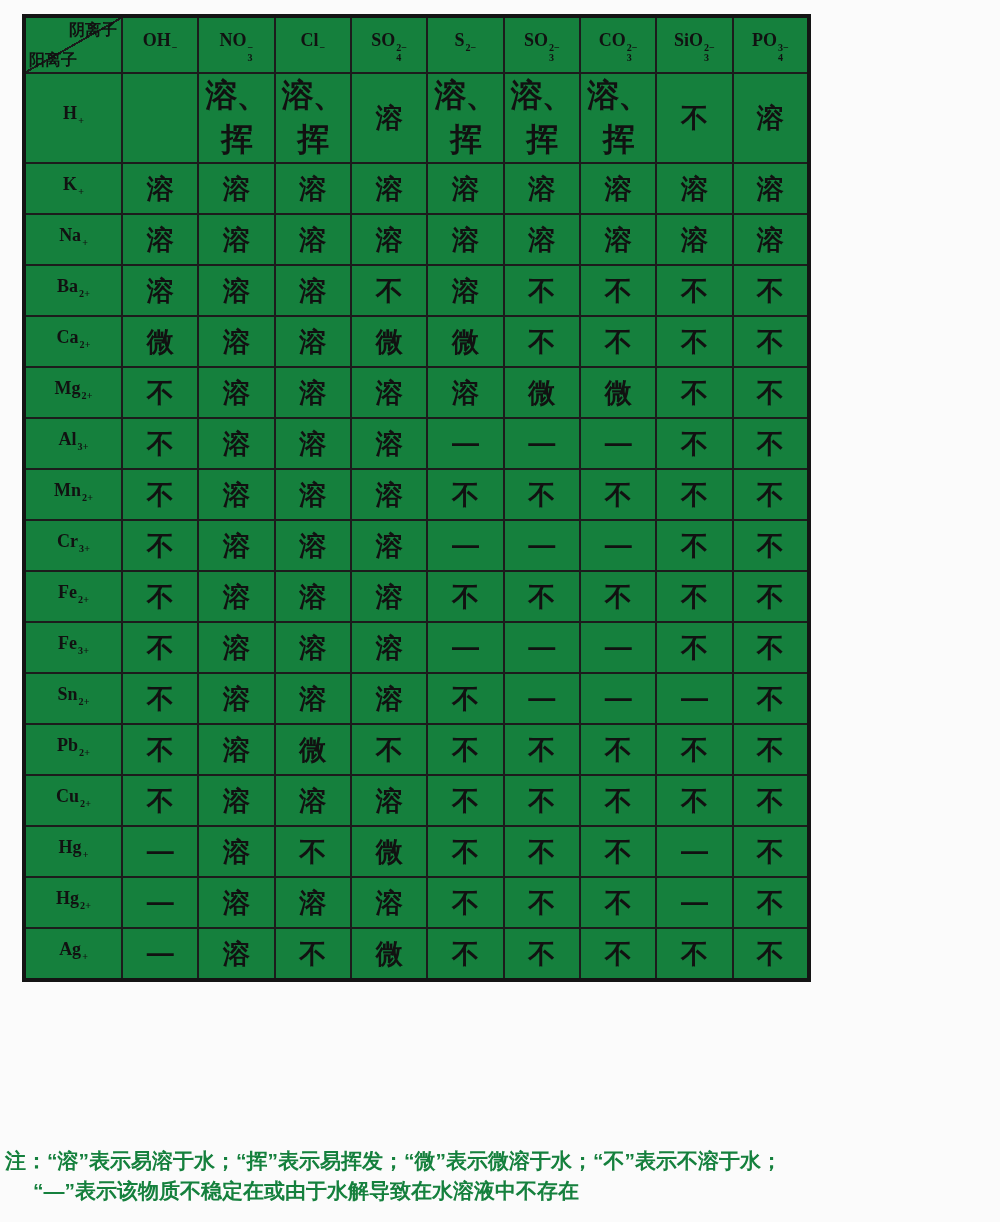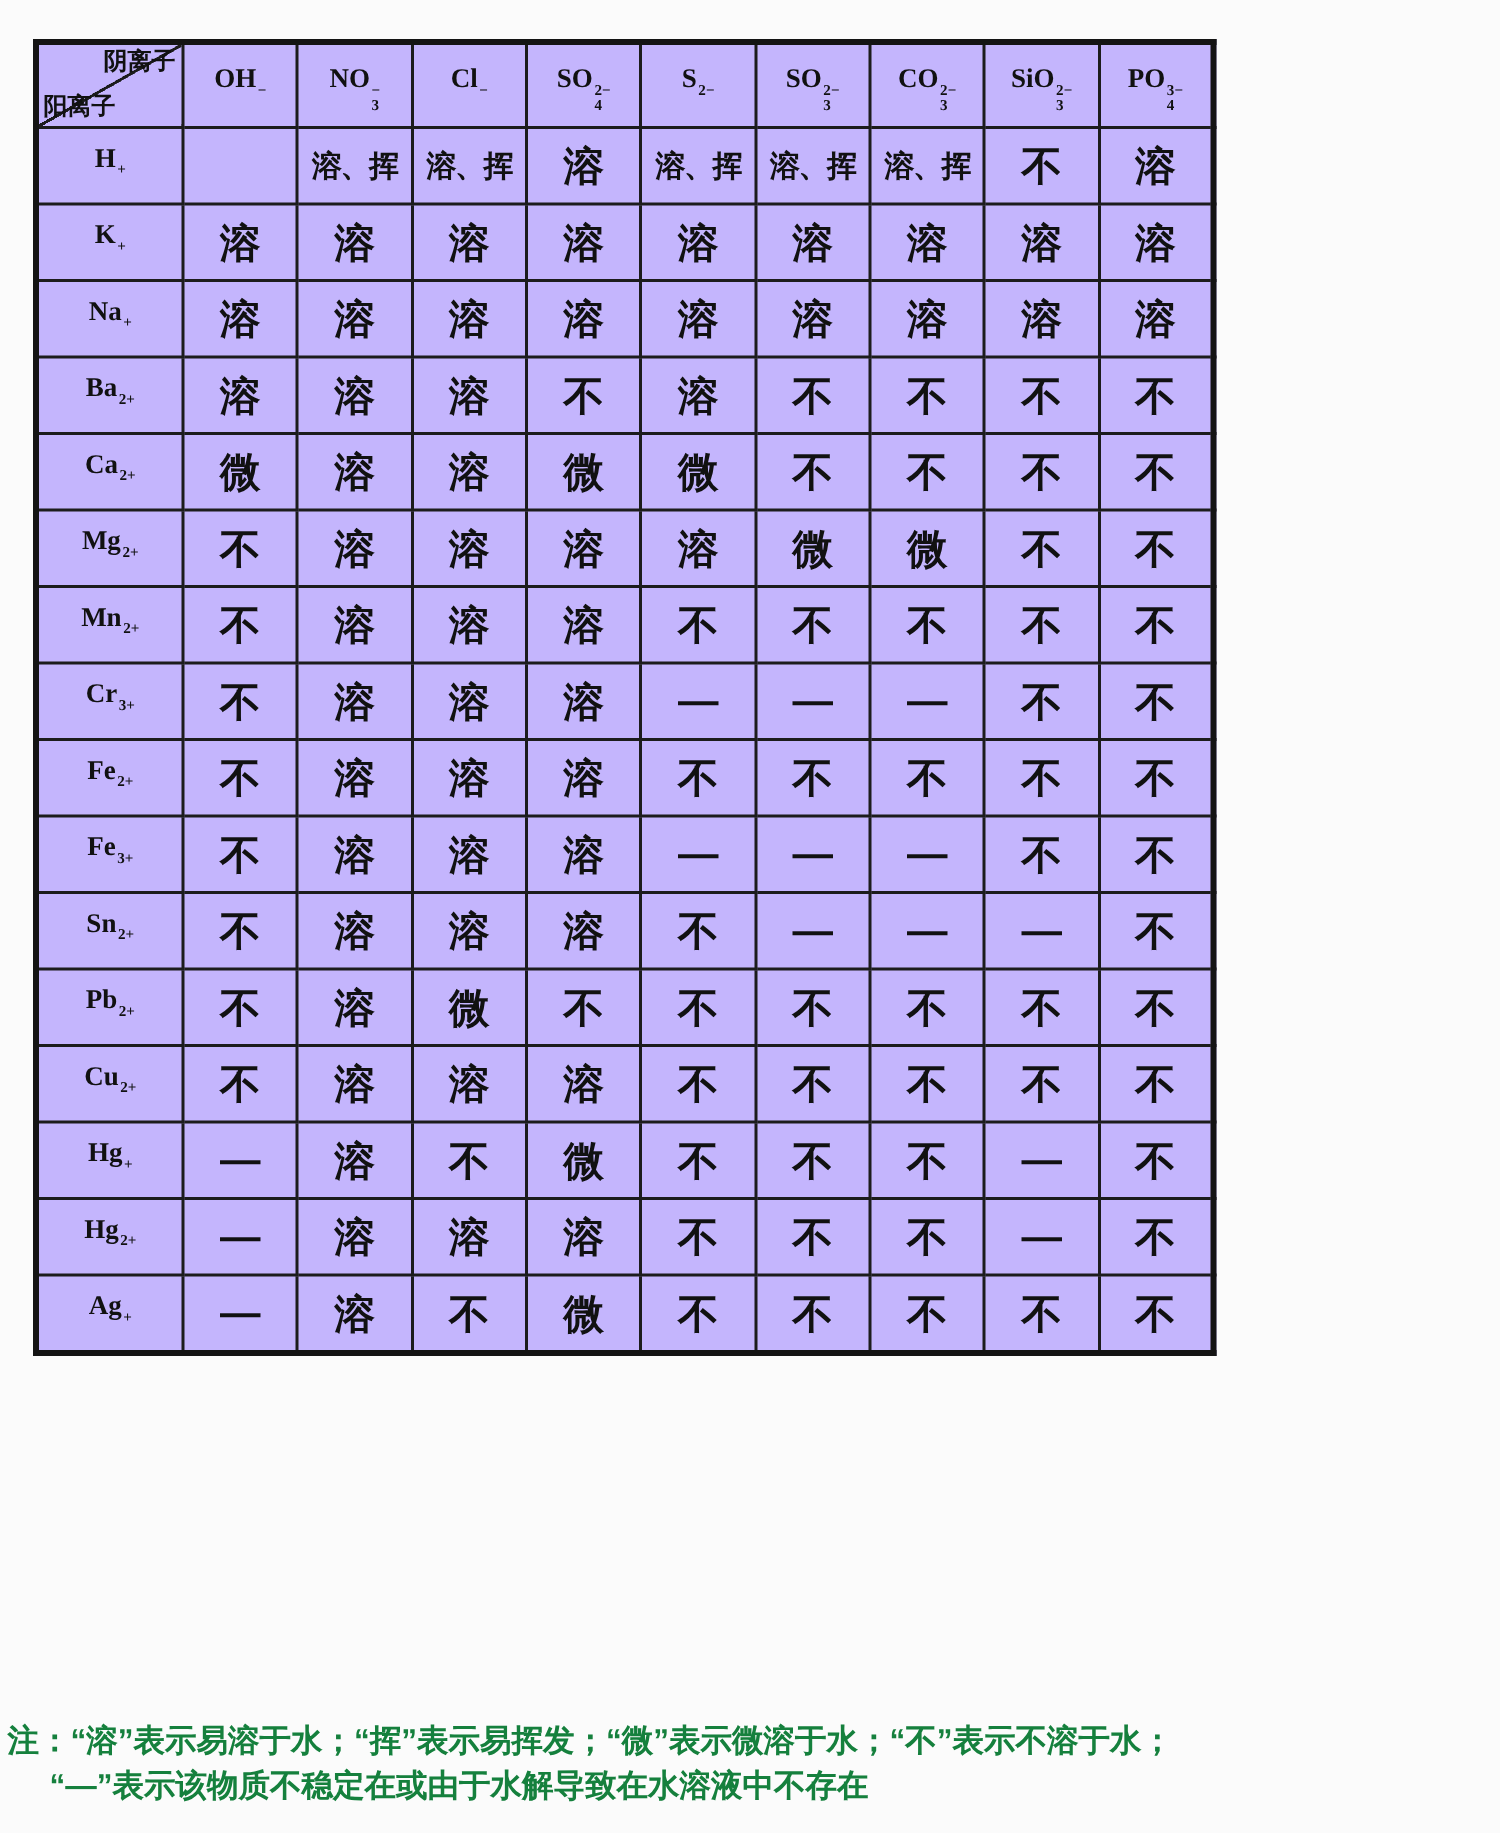--- a/index.html
+++ b/index.html
@@ -9,23 +9,22 @@
     font-family:"Liberation Sans","DejaVu Sans",sans-serif;
     color:#111;
     overflow:hidden;
   }
   .page{position:relative;width:1000px;height:1222px;}
   table.soluble{
     position:absolute;left:22px;top:14px;
     width:789px;
     border-collapse:collapse;
     table-layout:fixed;
-    background:#c4b5fd;
+    background:#15803d;
     border:4px solid #141414;
-    margin-top:12px;
   }
   table.soluble th, table.soluble td{
     border:2px solid #1c1c1c;
     text-align:center;
     vertical-align:middle;
     padding:0;
     overflow:hidden;
   }
   table.soluble thead th{height:54px;}
   table.soluble tbody td{height:49px;}
@@ -40,21 +39,21 @@
     height:1.5em;vertical-align:-0.5em;
     font-size:0.56em;line-height:1;text-align:left;
     margin-left:1px;
   }
   .ion .stack .sub, .ion .stack .sup{display:block;height:0.95em;}
   
   .mark{
     font-size:27px;font-weight:bold;letter-spacing:0;
     font-family:"Liberation Sans","DejaVu Sans",sans-serif;
   }
-  .mark.long{font-size:20px;letter-spacing:-1px;}
+  .mark.long{font-size:32px;letter-spacing:-1px;}
   
   th.corner{
     position:relative;
     background-image:linear-gradient(to bottom right,
       transparent calc(50% - 1px), #1c1c1c calc(50% - 1px),
       #1c1c1c calc(50% + 1px), transparent calc(50% + 1px));
   }
   th.corner .c-top{
     position:absolute;top:3px;right:4px;
     font-size:16px;font-weight:bold;line-height:1.1;
@@ -218,20 +217,35 @@
           <td class="mark">溶</td>
           <td class="mark">溶</td>
           <td class="mark">溶</td>
           <td class="mark">溶</td>
           <td class="mark">微</td>
           <td class="mark">微</td>
           <td class="mark">不</td>
           <td class="mark">不</td>
         </tr>
         <tr>
+          <td><span class="ion"><span class="base">Al</span><span class="stack">
+                <span class="sup">3+</span>
+                <span class="sub"></span>
+              </span></span></td>
+          <td class="mark">不</td>
+          <td class="mark">溶</td>
+          <td class="mark">溶</td>
+          <td class="mark">溶</td>
+          <td class="mark">—</td>
+          <td class="mark">—</td>
+          <td class="mark">—</td>
+          <td class="mark">不</td>
+          <td class="mark">不</td>
+        </tr>
+        <tr>
           <td><span class="ion"><span class="base">Mn</span><span class="stack">
                 <span class="sup">2+</span>
                 <span class="sub"></span>
               </span></span></td>
           <td class="mark">不</td>
           <td class="mark">溶</td>
           <td class="mark">溶</td>
           <td class="mark">溶</td>
           <td class="mark">不</td>
           <td class="mark">不</td>

